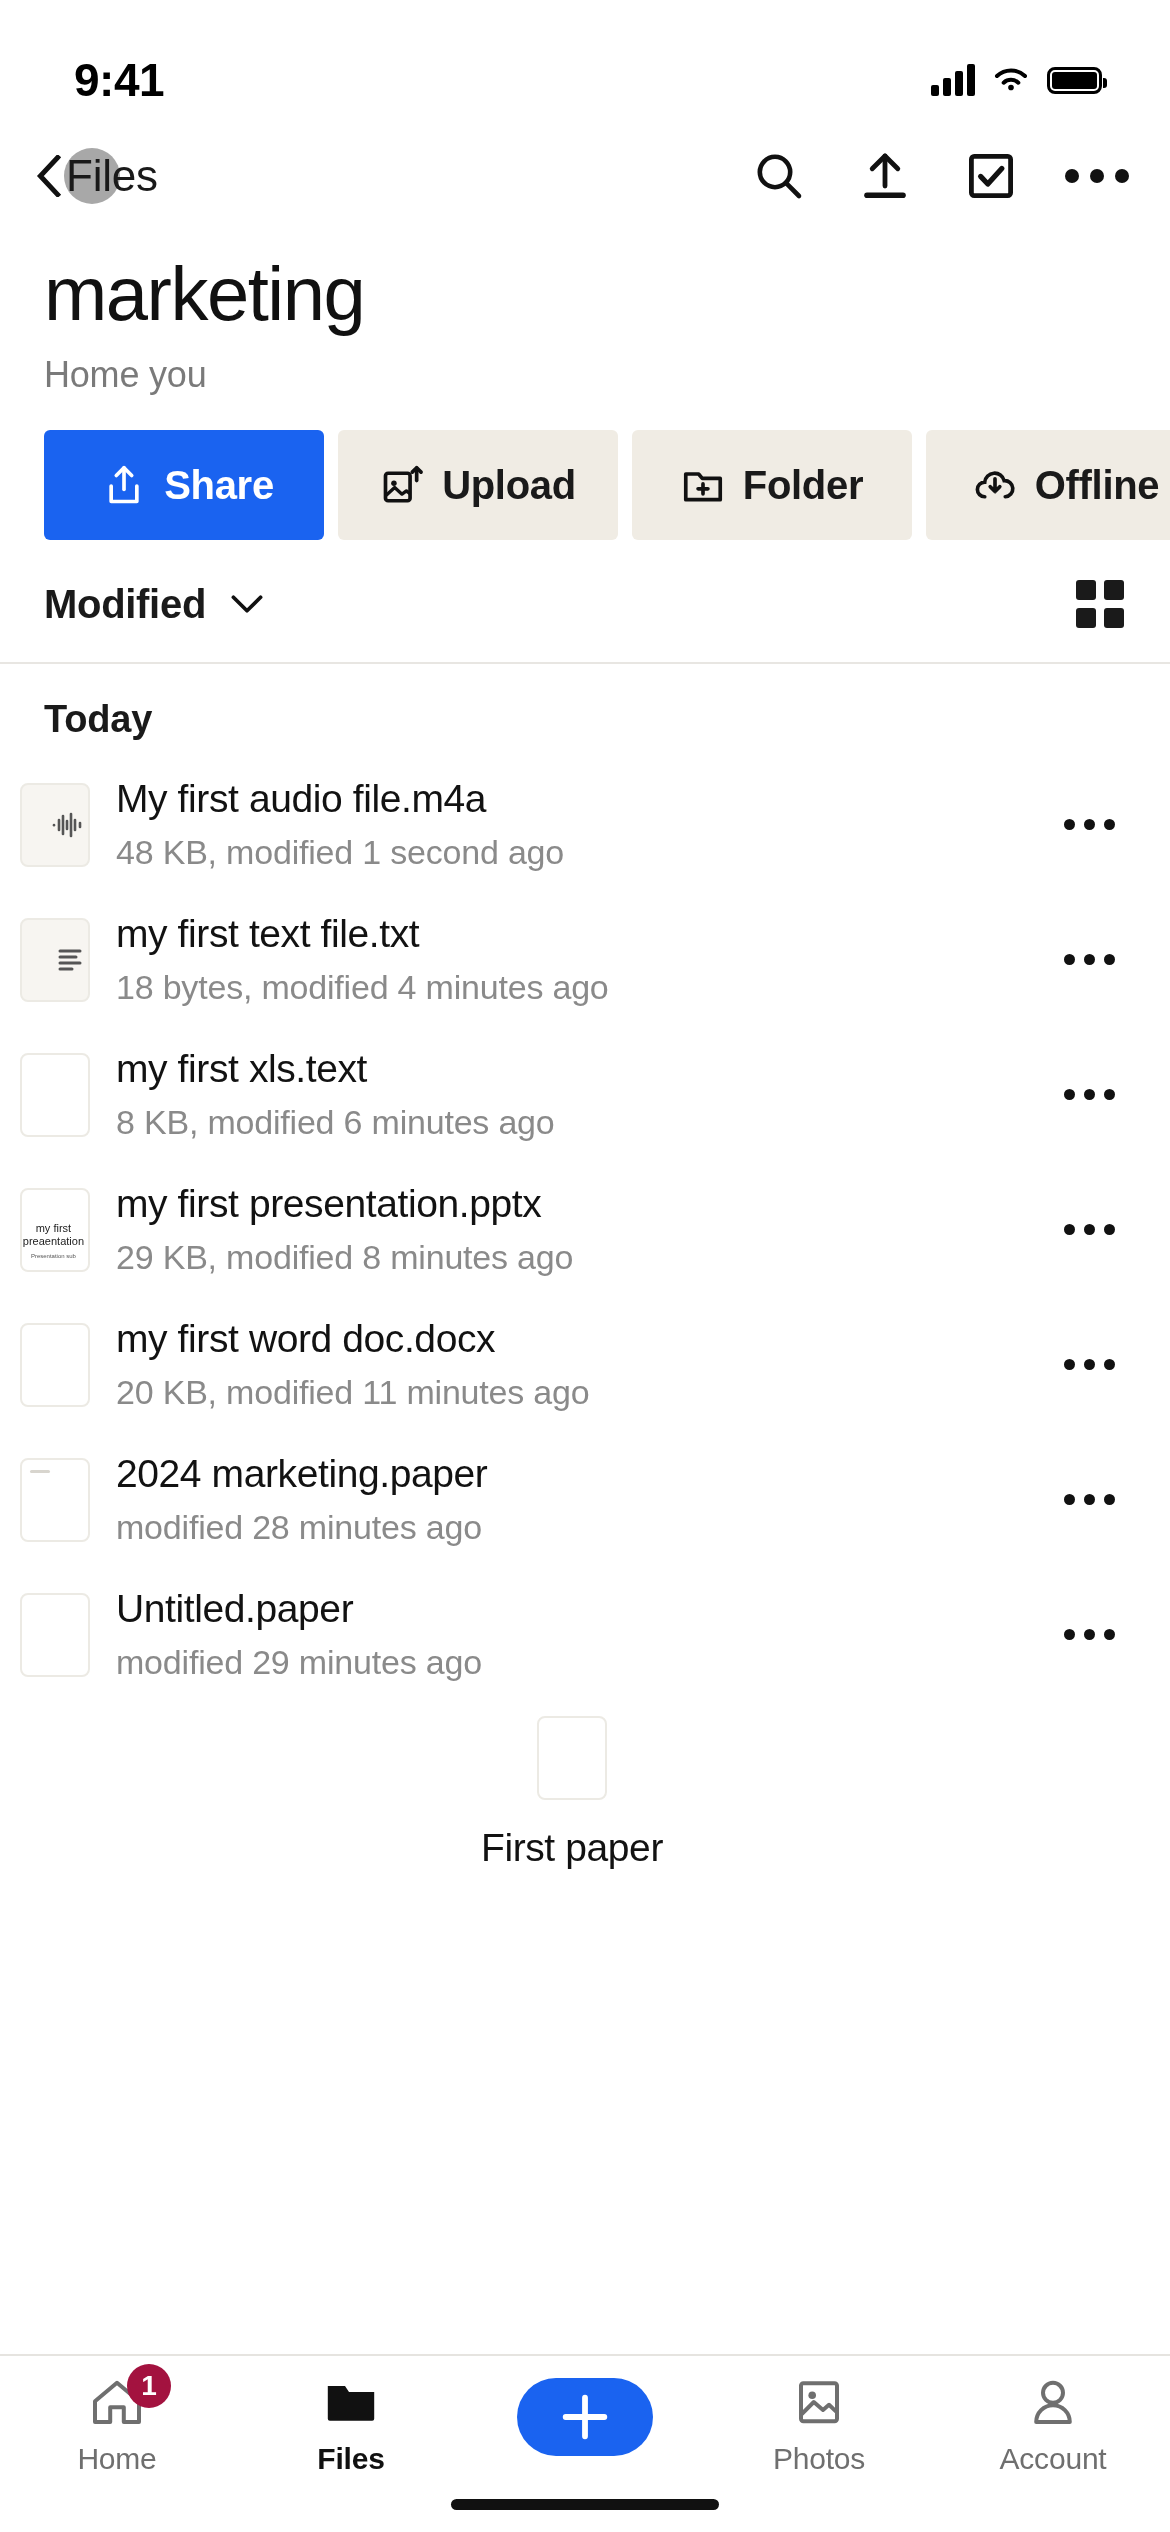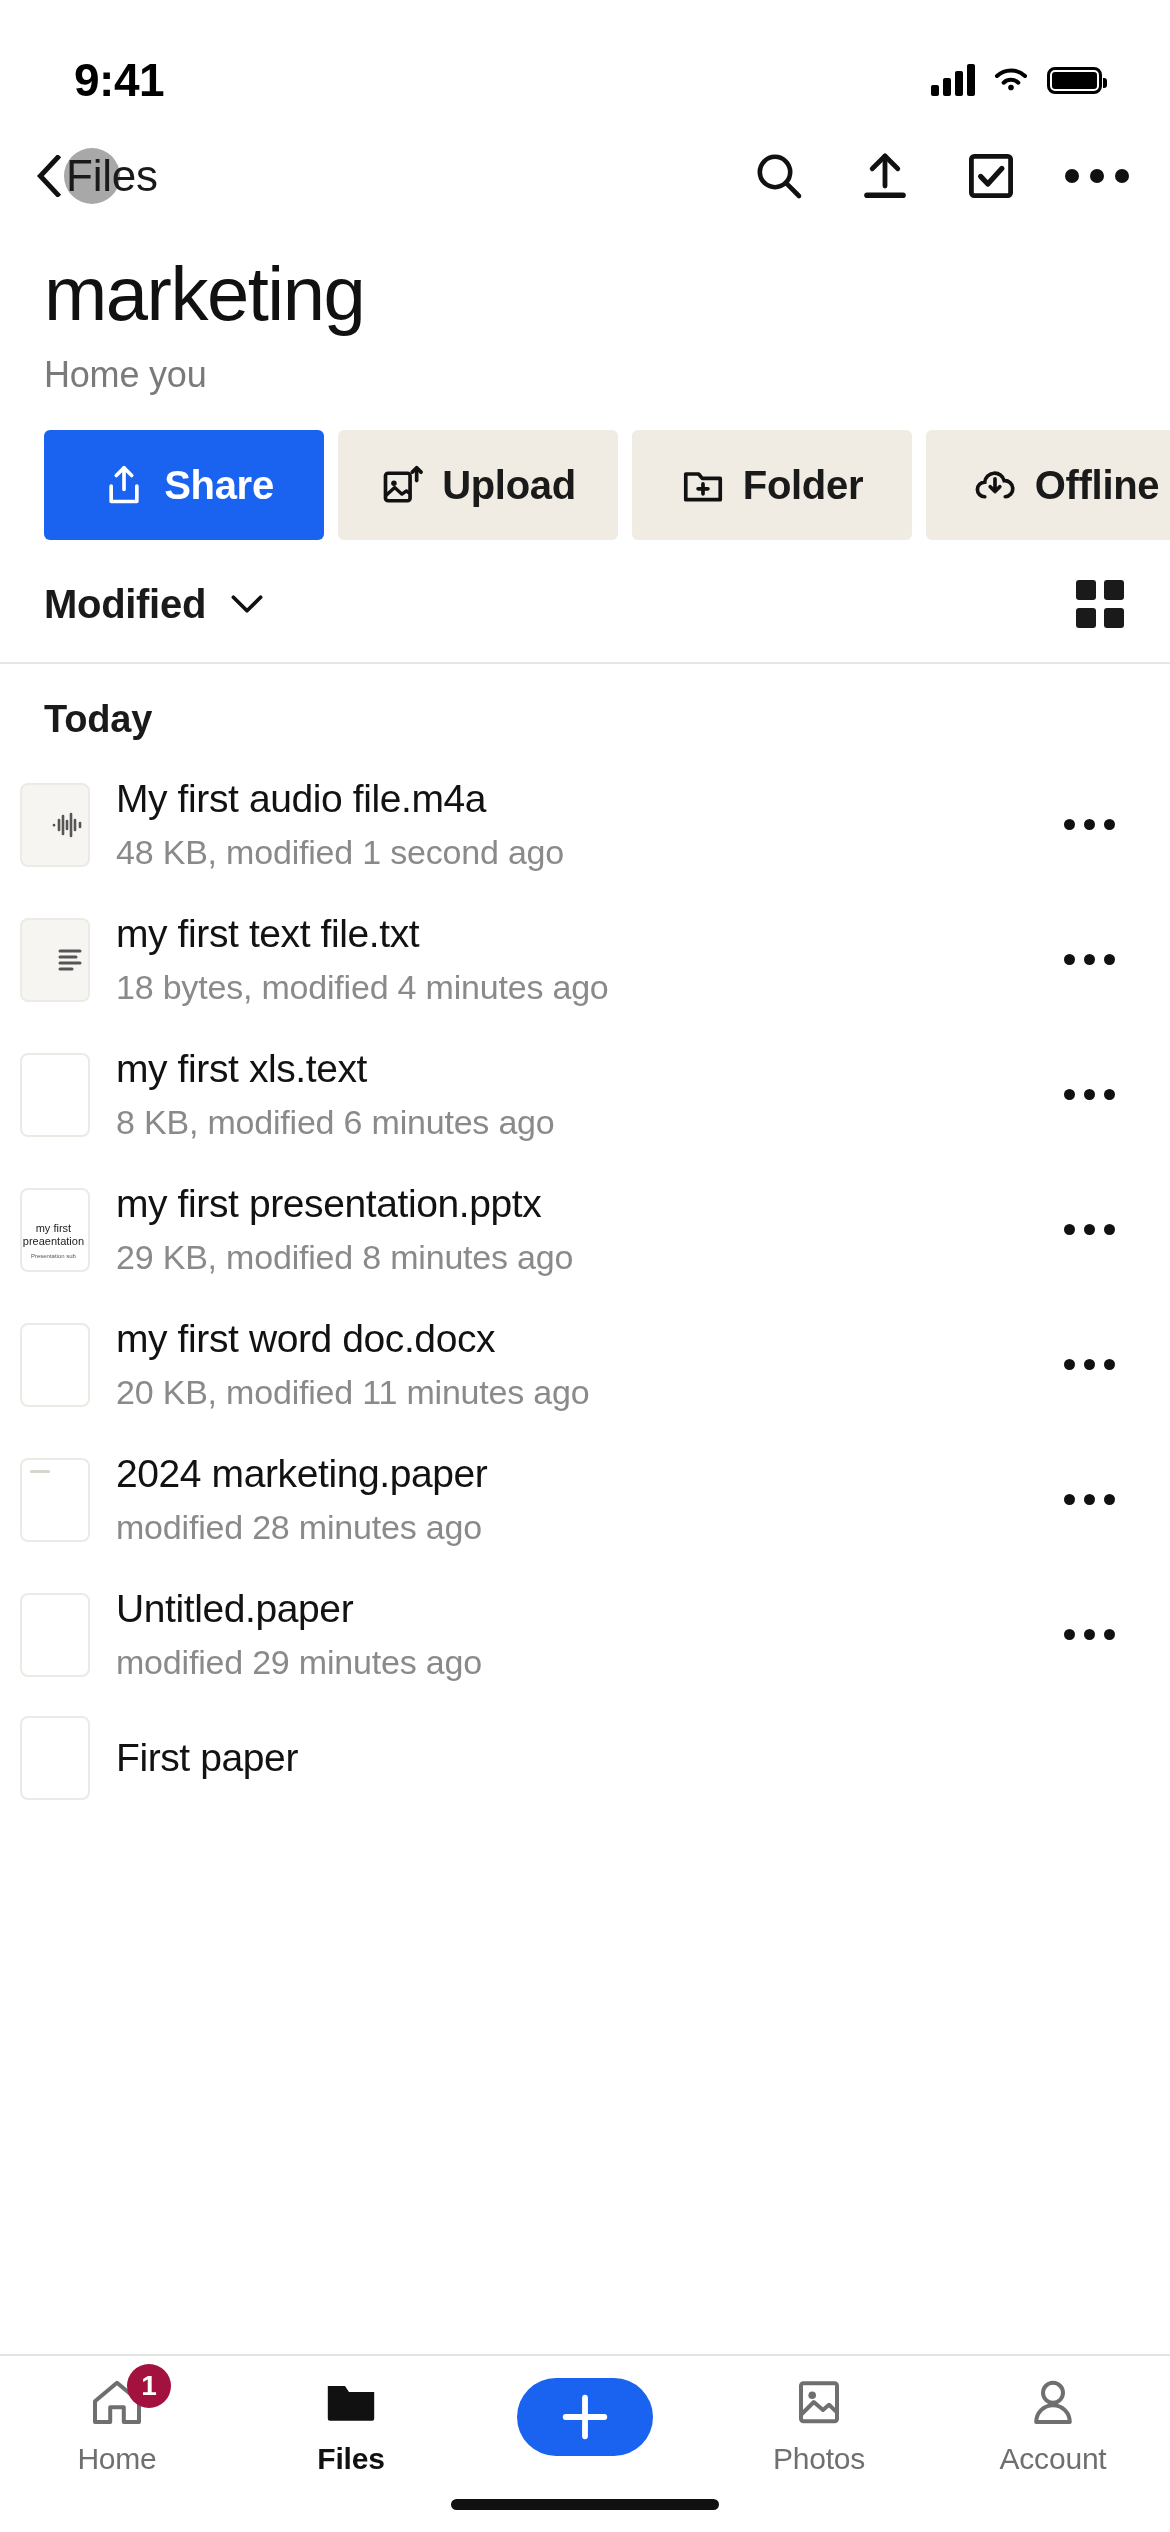--- a/index.html
+++ b/index.html
@@ -369,21 +369,21 @@
       </div>
       <div class="row-more">
           <div class="dots small">
             <i></i>
             <i></i>
             <i></i>
           </div>
         </div>
     </div>
 
-    <div class="row" style="padding-top:14px;">
+    <div class="row" style="padding-top:14px;flex-direction:column;">
       <div class="thumb"></div>
       <div class="row-text">
         <div class="row-name">First paper</div>
       </div>
       <div class="row-more"></div>
     </div>
   </div>
 
   <div class="tabbar">
     <div class="tab">

